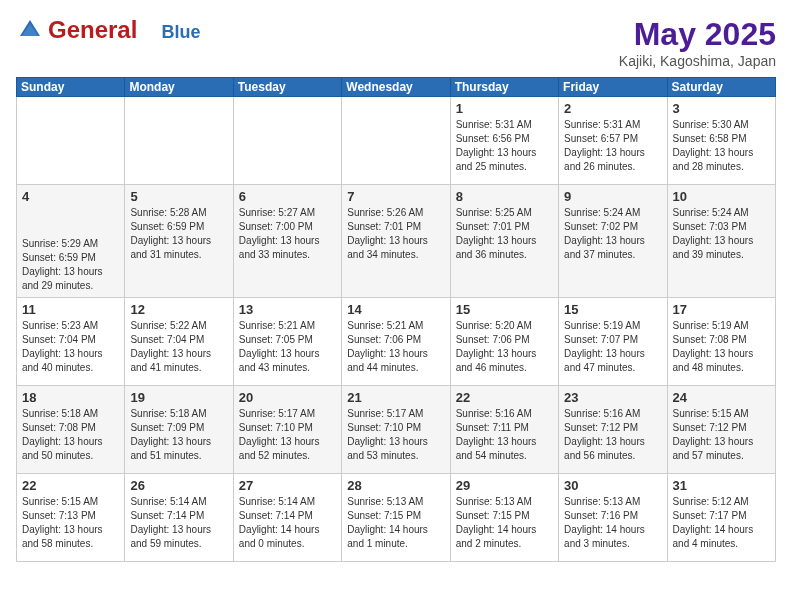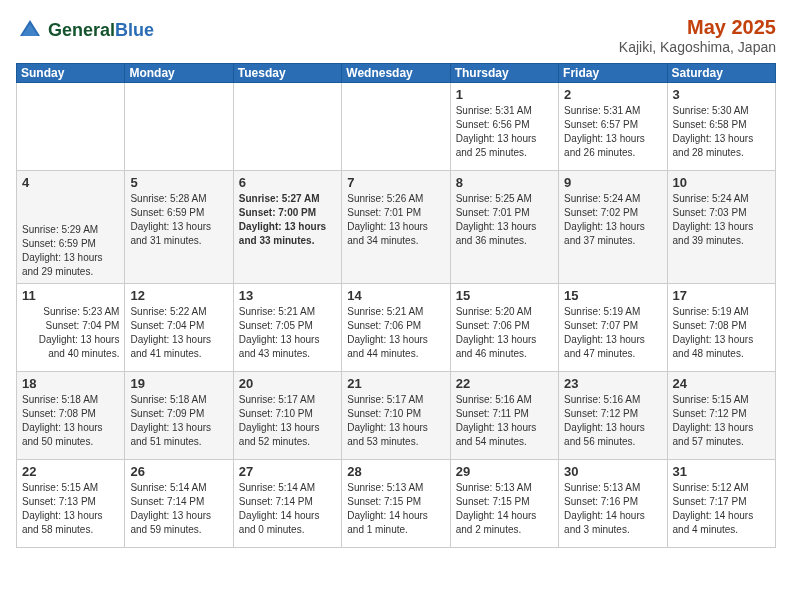--- a/index.html
+++ b/index.html
@@ -15,40 +15,41 @@
       justify-content: space-between;
       align-items: flex-start;
       margin-bottom: 8px;
     }
     .logo {
       display: flex;
       align-items: center;
       gap: 4px;
     }
     .logo-text-general {
-      font-size: 18px;
-      font-weight: bold;
-      color: #14532d;
+      font-size: 24px;
+      font-weight: bold;
+      color: #b91c1c;
     }
     .logo-text-blue {
       font-size: 18px;
       font-weight: bold;
       color: #2a6db5;
+      margin-left: 24px;
     }
     .logo-icon {
       width: 28px;
       height: 28px;
     }
     .title-area {
       text-align: right;
     }
     .month-title {
-      font-size: 20px;
-      font-weight: bold;
-      color: #c2410c;
+      font-size: 32px;
+      font-weight: bold;
+      color: #4c1d95;
     }
     .location {
       font-size: 14px;
       color: #555;
       margin-left: 40px;
     }
     table {
       width: 100%;
       border-collapse: collapse;
       table-layout: fixed;
@@ -159,21 +160,21 @@
         </td>
         <td>
           <span class="day-number">5</span>
           <div class="day-info" style="white-space: pre-line;">Sunrise: 5:28 AM
 Sunset: 6:59 PM
 Daylight: 13 hours
 and 31 minutes.</div>
         </td>
         <td>
           <span class="day-number">6</span>
-          <div class="day-info" style="white-space: pre-line; font-weight: bold;">Sunrise: 5:27 AM
+          <div class="day-info" style="white-space: pre-line;">Sunrise: 5:27 AM
 Sunset: 7:00 PM
 Daylight: 13 hours
 and 33 minutes.</div>
         </td>
         <td>
           <span class="day-number">7</span>
           <div class="day-info" style="white-space: pre-line;">Sunrise: 5:26 AM
 Sunset: 7:01 PM
 Daylight: 13 hours
 and 34 minutes.</div>
@@ -196,21 +197,21 @@
           <span class="day-number">10</span>
           <div class="day-info" style="white-space: pre-line;">Sunrise: 5:24 AM
 Sunset: 7:03 PM
 Daylight: 13 hours
 and 39 minutes.</div>
         </td>
       </tr>
       <tr>
         <td>
           <span class="day-number">11</span>
-          <div class="day-info" style="white-space: pre-line; text-align: right;">Sunrise: 5:23 AM
+          <div class="day-info" style="white-space: pre-line;">Sunrise: 5:23 AM
 Sunset: 7:04 PM
 Daylight: 13 hours
 and 40 minutes.</div>
         </td>
         <td>
           <span class="day-number">12</span>
           <div class="day-info" style="white-space: pre-line;">Sunrise: 5:22 AM
 Sunset: 7:04 PM
 Daylight: 13 hours
 and 41 minutes.</div>

